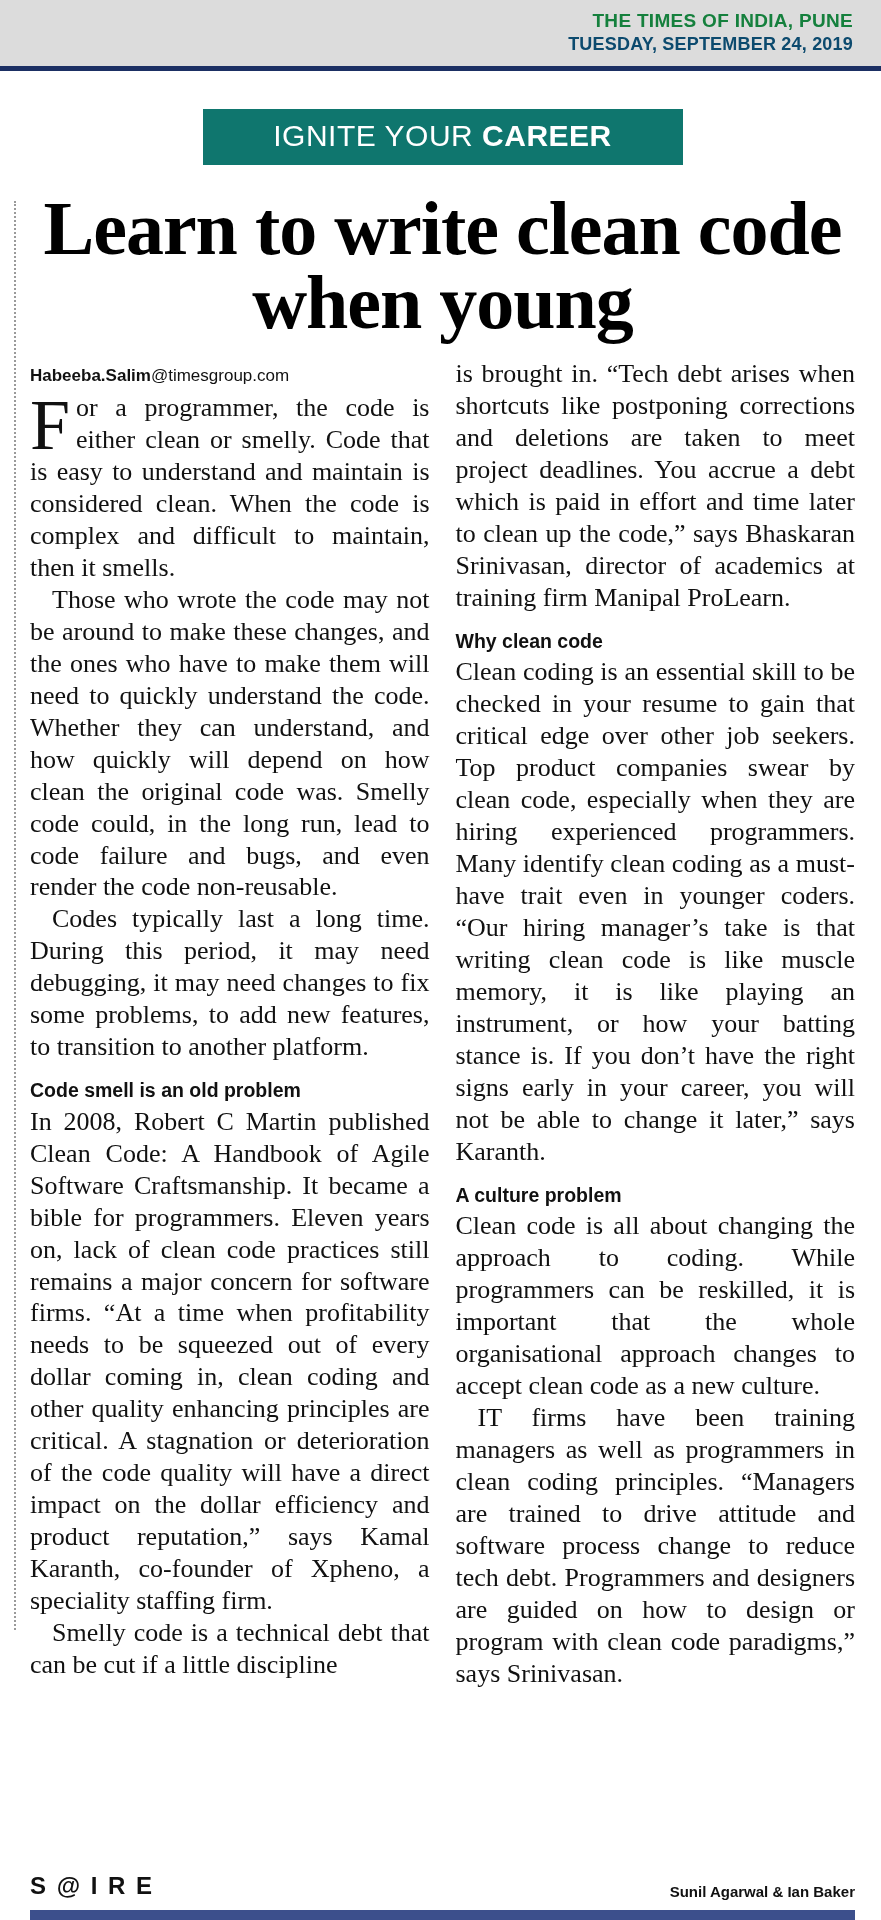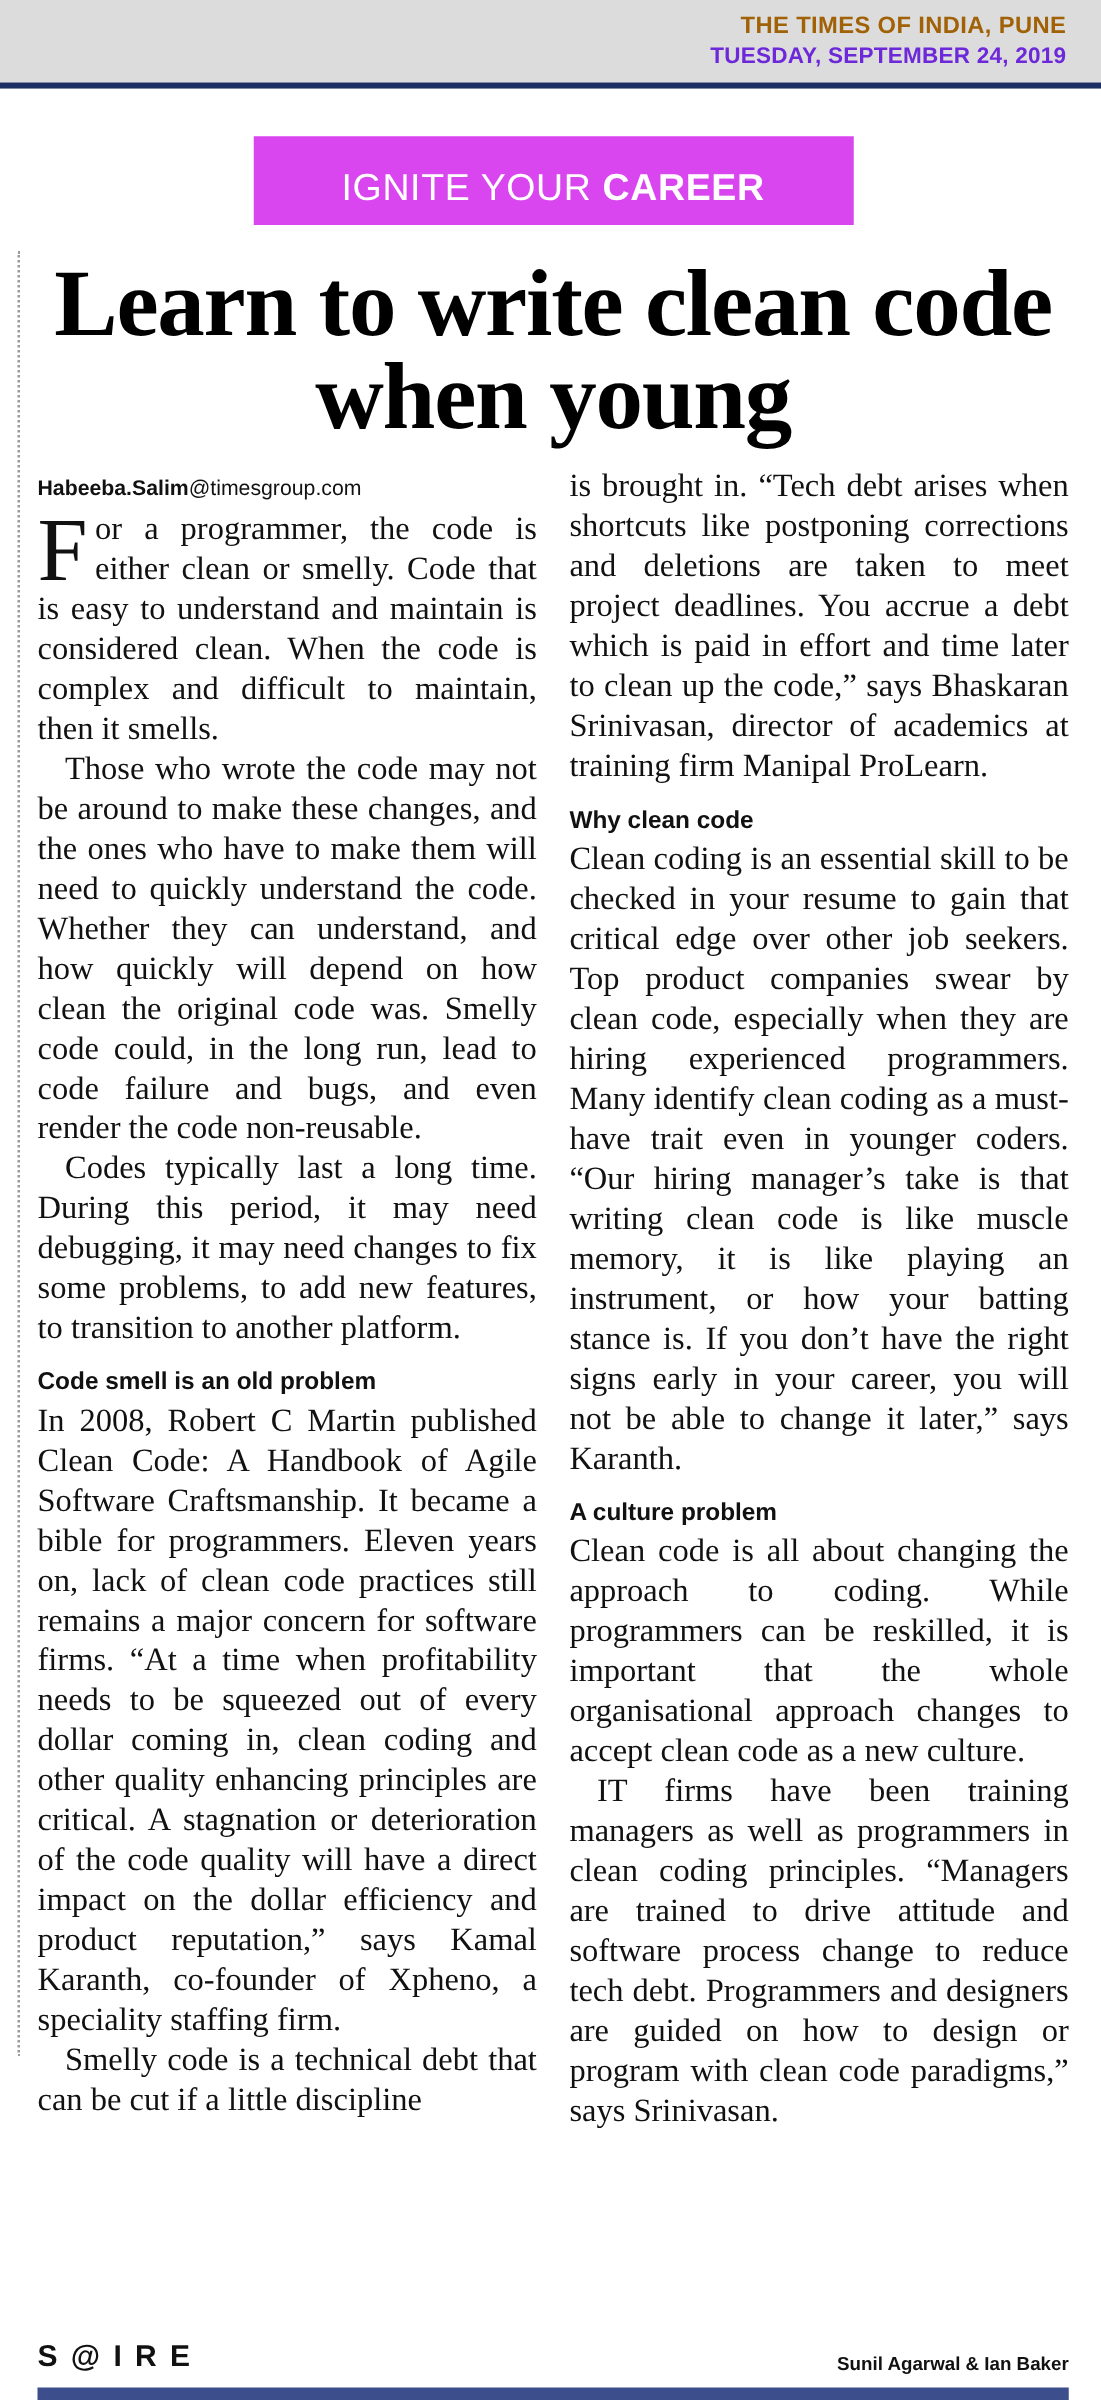--- a/index.html
+++ b/index.html
@@ -25,29 +25,29 @@
     align-items: flex-end;
     justify-content: center;
     padding-right: 28px;
     box-sizing: border-box;
   }
   .masthead-line1 {
     font-family: "Liberation Sans", sans-serif;
     font-weight: bold;
     font-size: 19px;
     letter-spacing: 0.3px;
-    color: #a16207;
+    color: #15803d;
     line-height: 1.2;
   }
   .masthead-line2 {
     font-family: "Liberation Sans", sans-serif;
     font-weight: bold;
     font-size: 18px;
     letter-spacing: 0.2px;
-    color: #6d28d9;
+    color: #0c4a6e;
     line-height: 1.3;
   }
   .masthead-rule {
     height: 5px;
     background: #1b2f63;
     margin: 0 0 0 0;
   }
   .masthead-gap {
     height: 18px;
     background: #ffffff;
@@ -68,26 +68,26 @@
     width: 2px;
     border-left: 2px dotted #9a9a9a;
   }
 
   .banner-wrap {
     display: flex;
     justify-content: center;
     margin-top: 20px;
   }
   .banner {
-    background: #d946ef;
+    background: #0f766e;
     color: #ffffff;
     font-family: "Liberation Sans", sans-serif;
     font-size: 30px;
     letter-spacing: 0.5px;
-    padding: 25px 26px 12px 26px;
+    padding: 10px 26px 12px 26px;
     text-align: center;
     min-width: 480px;
     box-sizing: border-box;
   }
   .banner .light { font-weight: normal; }
   .banner .bold { font-weight: bold; }
 
   .headline {
     text-align: center;
     font-family: "Liberation Serif", serif;

